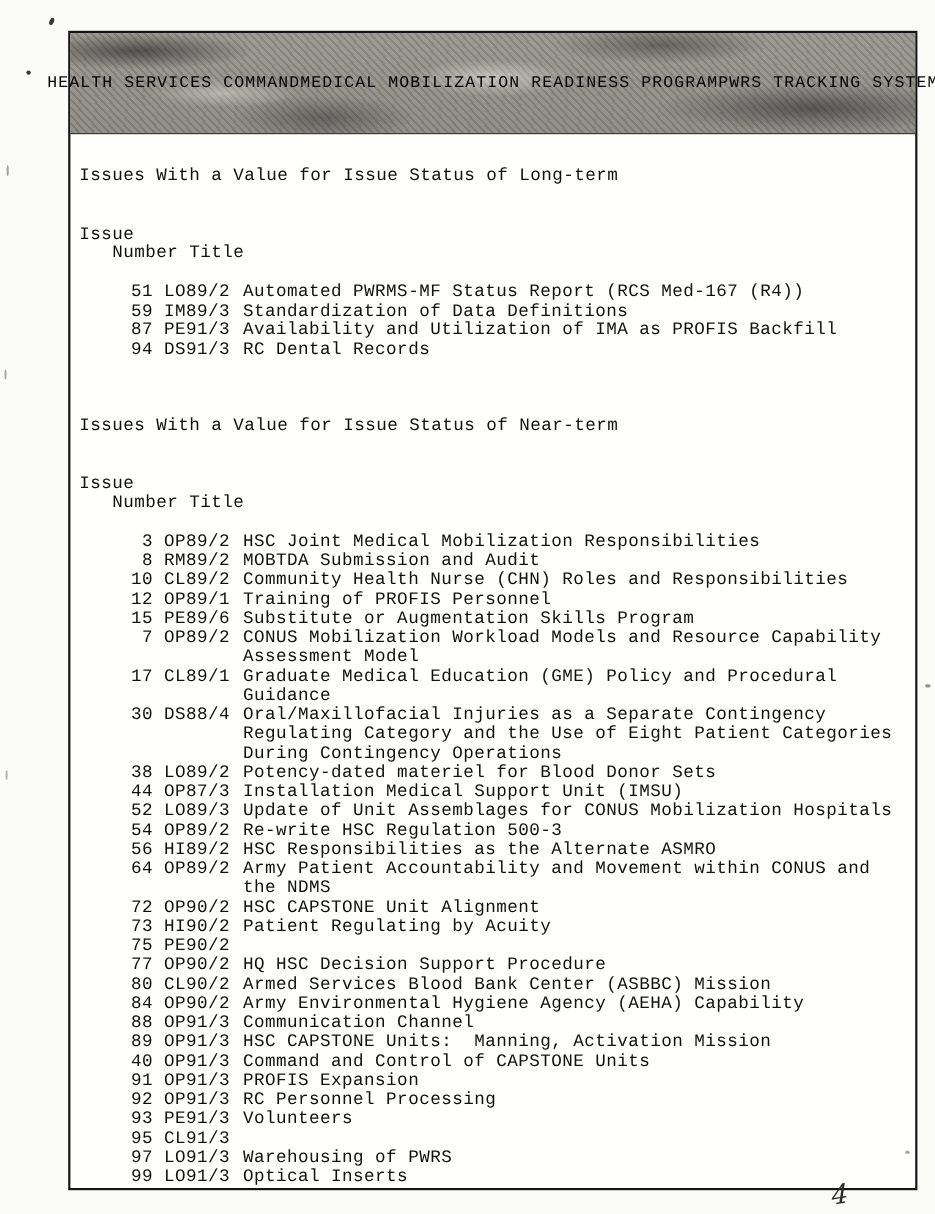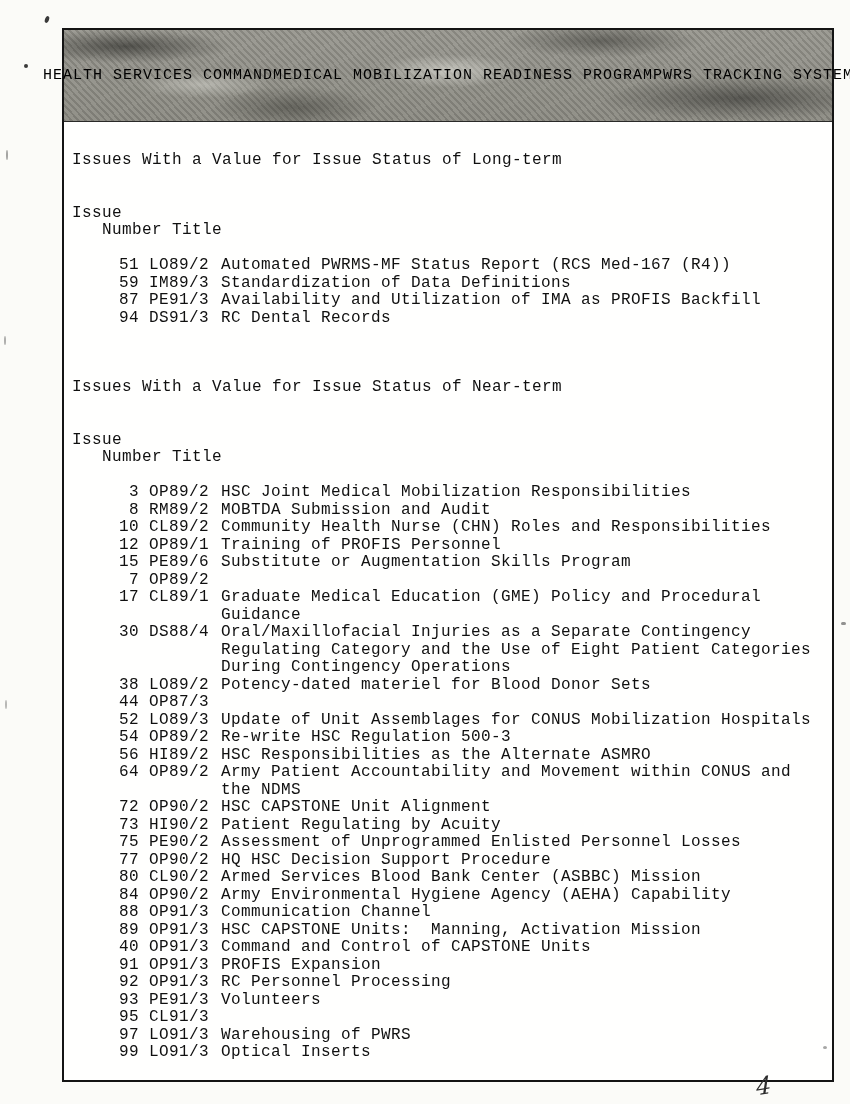--- a/index.html
+++ b/index.html
@@ -145,20 +145,22 @@
 
   <div class="issue-row">
     <span class="issue-number">15</span>
     <span class="issue-code">PE89/6</span>
     <span class="issue-title">Substitute or Augmentation Skills Program</span>
   </div>
 
   <div class="issue-row">
     <span class="issue-number">7</span>
     <span class="issue-code">OP89/2</span>
+    <span class="issue-title">CONUS Mobilization Workload Models and Resource Capability
+Assessment Model</span>
   </div>
 
   <div class="issue-row">
     <span class="issue-number">17</span>
     <span class="issue-code">CL89/1</span>
     <span class="issue-title">Graduate Medical Education (GME) Policy and Procedural
 Guidance</span>
   </div>
 
   <div class="issue-row">
@@ -171,20 +173,21 @@
 
   <div class="issue-row">
     <span class="issue-number">38</span>
     <span class="issue-code">LO89/2</span>
     <span class="issue-title">Potency-dated materiel for Blood Donor Sets</span>
   </div>
 
   <div class="issue-row">
     <span class="issue-number">44</span>
     <span class="issue-code">OP87/3</span>
+    <span class="issue-title">Installation Medical Support Unit (IMSU)</span>
   </div>
 
   <div class="issue-row">
     <span class="issue-number">52</span>
     <span class="issue-code">LO89/3</span>
     <span class="issue-title">Update of Unit Assemblages for CONUS Mobilization Hospitals</span>
   </div>
 
   <div class="issue-row">
     <span class="issue-number">54</span>
@@ -213,21 +216,20 @@
 
   <div class="issue-row">
     <span class="issue-number">73</span>
     <span class="issue-code">HI90/2</span>
     <span class="issue-title">Patient Regulating by Acuity</span>
   </div>
 
   <div class="issue-row">
     <span class="issue-number">75</span>
     <span class="issue-code">PE90/2</span>
-    <span class="issue-title">Assessment of Unprogrammed Enlisted Personnel Losses</span>
   </div>
 
   <div class="issue-row">
     <span class="issue-number">77</span>
     <span class="issue-code">OP90/2</span>
     <span class="issue-title">HQ HSC Decision Support Procedure</span>
   </div>
 
   <div class="issue-row">
     <span class="issue-number">80</span>

